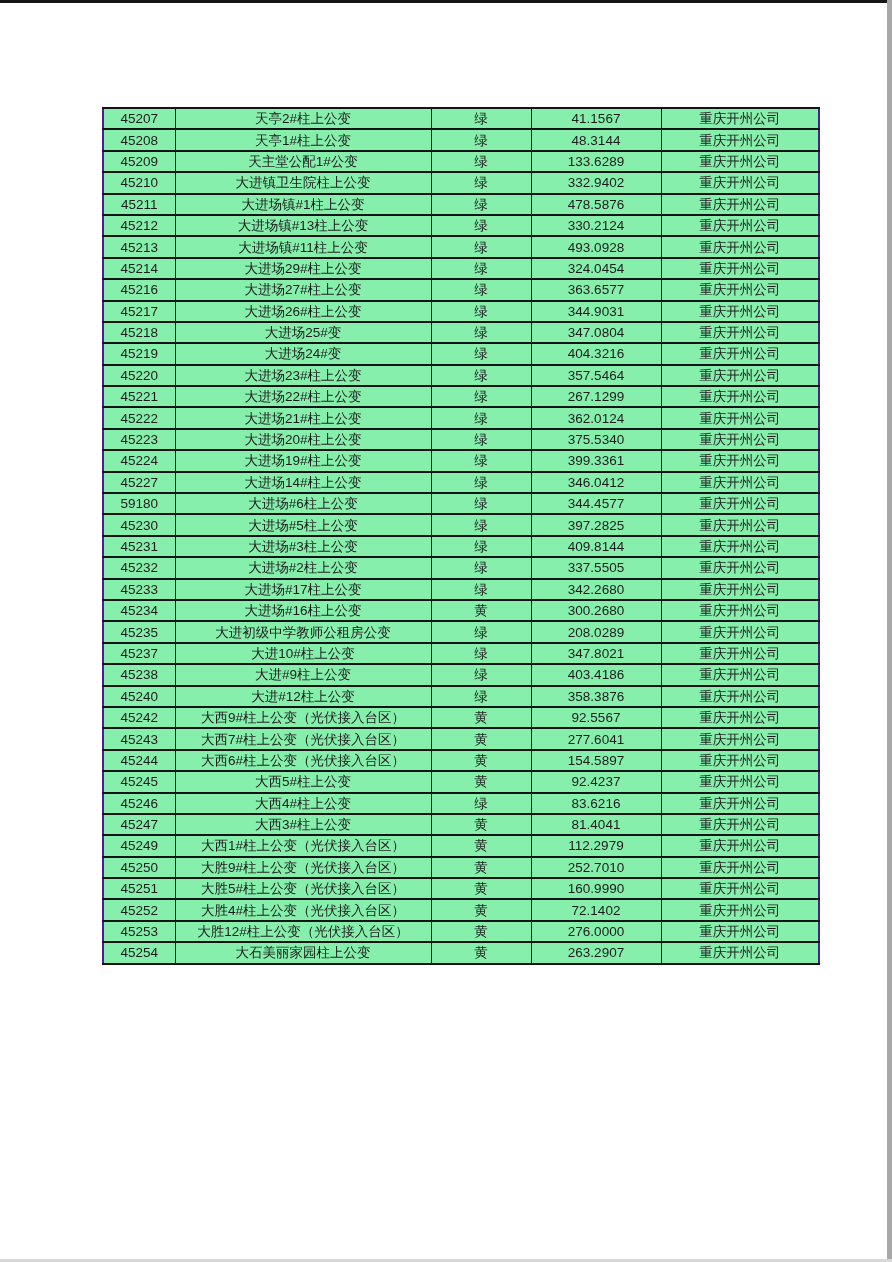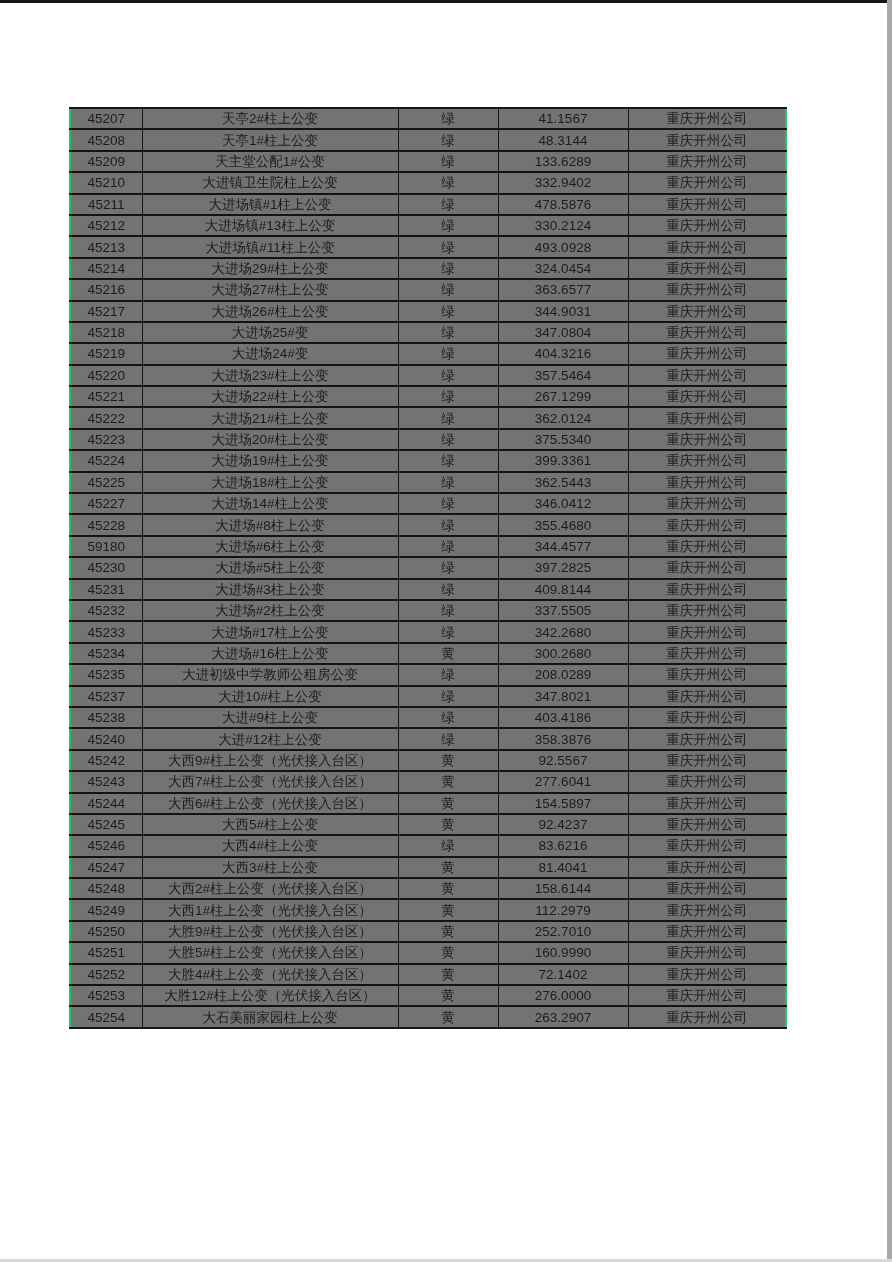--- a/index.html
+++ b/index.html
@@ -31,27 +31,27 @@
     background: #a8a8a8;
   }
   .edge-bottom {
     position: absolute;
     bottom: 0; left: 0;
     width: 100%; height: 3px;
     background: #d8d8d8;
   }
   table.data-table {
     position: absolute;
-    left: 69px;
+    left: 102px;
     top: 107px;
     width: 716px;
     border-collapse: collapse;
     table-layout: fixed;
-    border: 2px solid #22c55e;
-    background: #737373;
+    border: 2px solid #4c1d95;
+    background: #86efac;
   }
   table.data-table td {
     border-left: 1px solid #141414;
     border-right: 1px solid #141414;
     border-top: 2px solid #141414;
     border-bottom: 2px solid #141414;
     height: 19.4px;
     padding: 0 2px;
     font-size: 13.5px;
     line-height: 19px;
@@ -214,44 +214,30 @@
   </tr>
 
   <tr>
     <td>45224</td>
     <td>大进场19#柱上公变</td>
     <td>绿</td>
     <td>399.3361</td>
     <td>重庆开州公司</td>
   </tr>
 
-  <tr>
-    <td>45225</td>
-    <td>大进场18#柱上公变</td>
-    <td>绿</td>
-    <td>362.5443</td>
-    <td>重庆开州公司</td>
-  </tr>
 
 
   <tr>
     <td>45227</td>
     <td>大进场14#柱上公变</td>
     <td>绿</td>
     <td>346.0412</td>
     <td>重庆开州公司</td>
   </tr>
 
-  <tr>
-    <td>45228</td>
-    <td>大进场#8柱上公变</td>
-    <td>绿</td>
-    <td>355.4680</td>
-    <td>重庆开州公司</td>
-  </tr>
 
   <tr>
     <td>59180</td>
     <td>大进场#6柱上公变</td>
     <td>绿</td>
     <td>344.4577</td>
     <td>重庆开州公司</td>
   </tr>
 
   <tr>
@@ -370,27 +356,20 @@
   </tr>
 
   <tr>
     <td>45247</td>
     <td>大西3#柱上公变</td>
     <td>黄</td>
     <td>81.4041</td>
     <td>重庆开州公司</td>
   </tr>
 
-  <tr>
-    <td>45248</td>
-    <td>大西2#柱上公变（光伏接入台区）</td>
-    <td>黄</td>
-    <td>158.6144</td>
-    <td>重庆开州公司</td>
-  </tr>
 
   <tr>
     <td>45249</td>
     <td>大西1#柱上公变（光伏接入台区）</td>
     <td>黄</td>
     <td>112.2979</td>
     <td>重庆开州公司</td>
   </tr>
 
   <tr>

